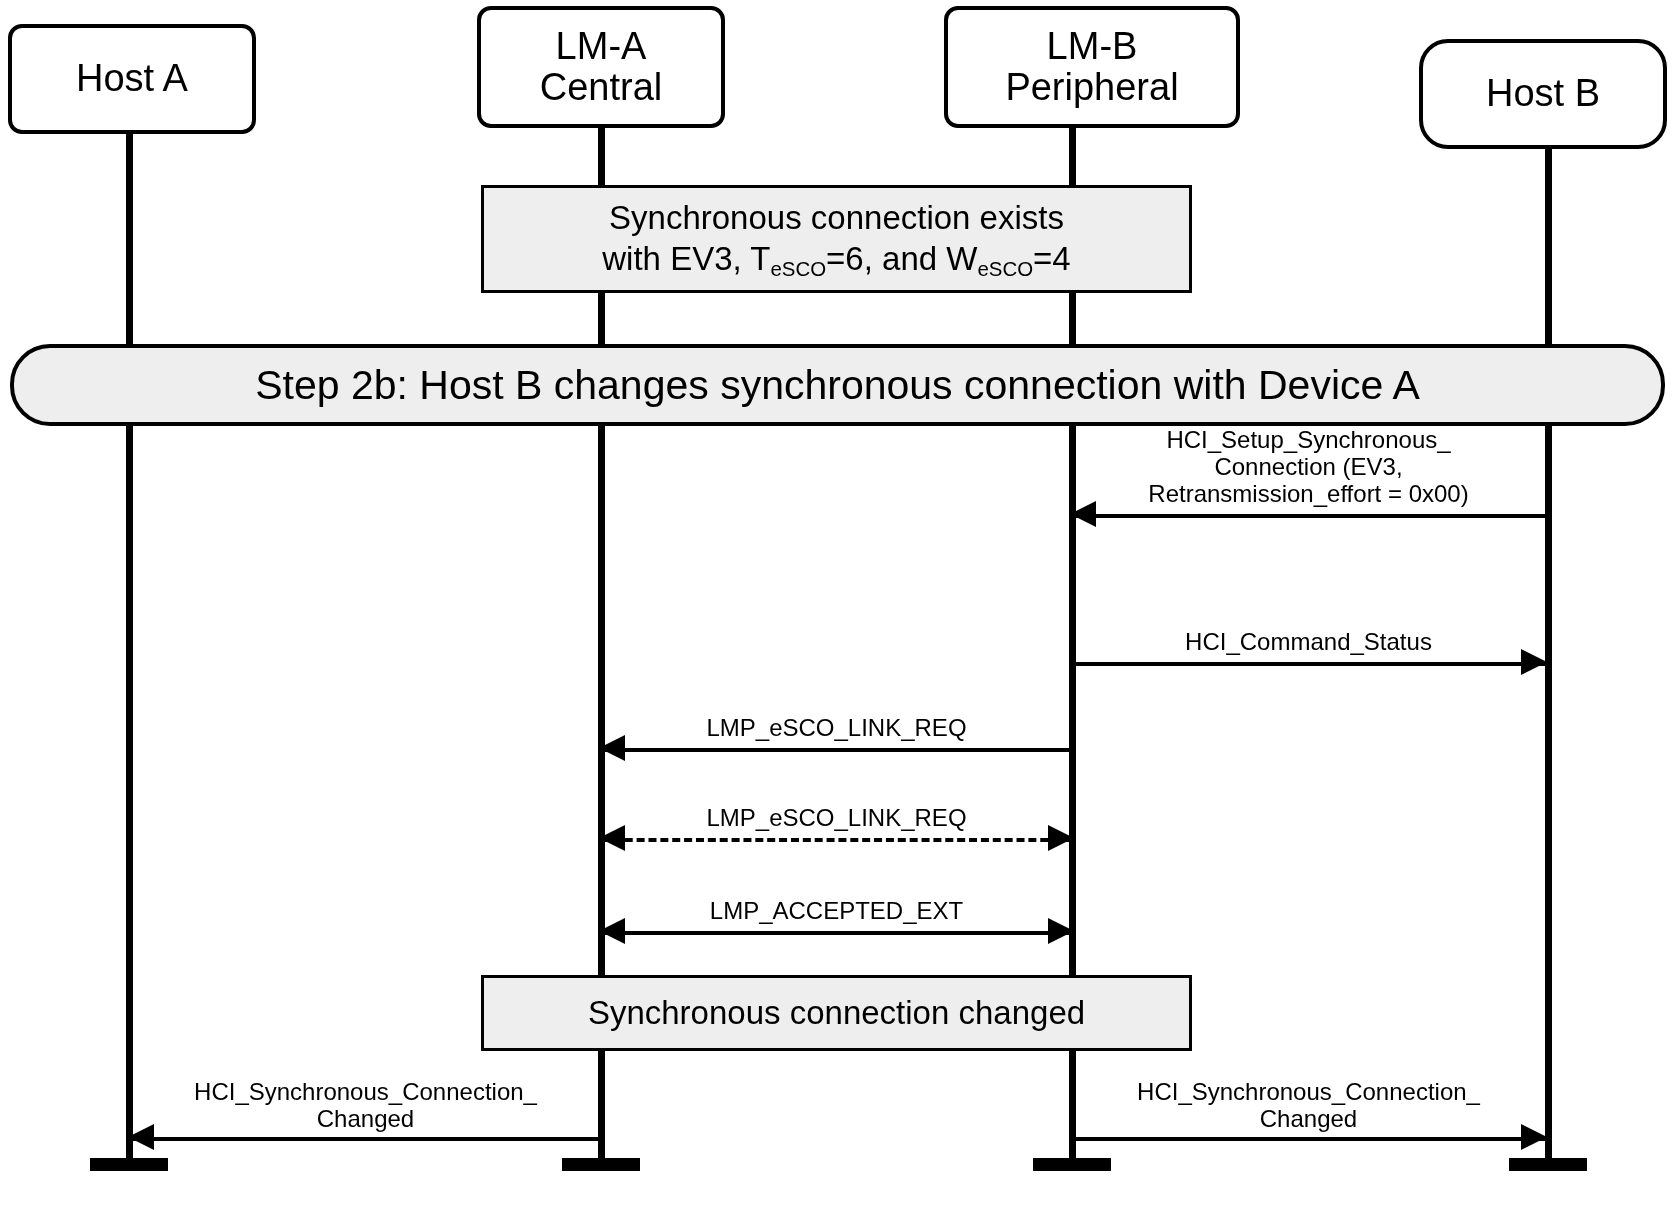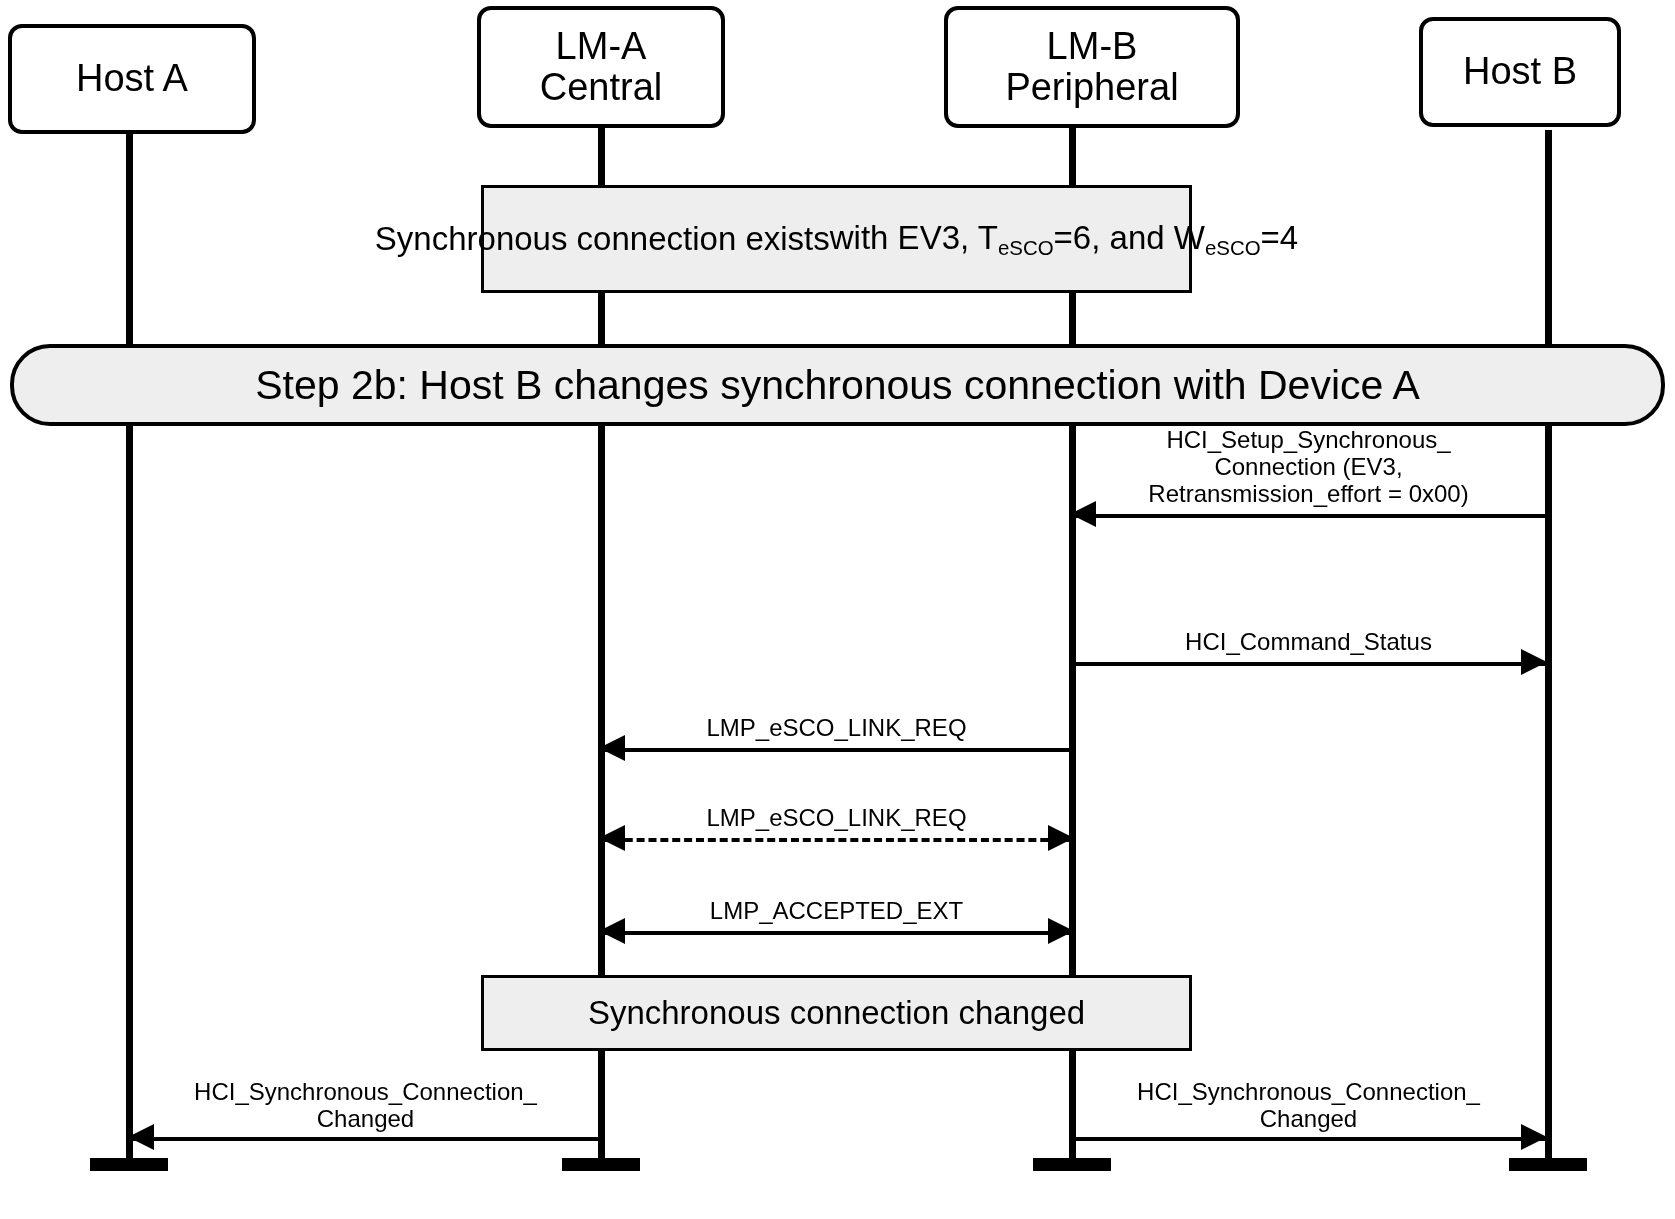--- a/index.html
+++ b/index.html
@@ -49,21 +49,21 @@
     background: #000;
   }
 
   
   .note {
     position: absolute;
     box-sizing: border-box;
     border: 3px solid #000;
     background: #eeeeee;
     display: flex;
-    flex-direction: row;
+    flex-direction: column;
     align-items: center;
     justify-content: center;
     font-size: 33px;
     line-height: 1.25;
     text-align: center;
   }
   .note .ln { display: block; white-space: nowrap; }
   sub { font-size: 0.62em; vertical-align: -0.28em; }
 
   
@@ -144,21 +144,21 @@
   <div class="actor" style="left:477px; top:6px; width:248px; height:122px;">
     <span class="ln">LM-A</span>
     <span class="ln">Central</span>
   </div>
 
   <div class="actor" style="left:944px; top:6px; width:296px; height:122px;">
     <span class="ln">LM-B</span>
     <span class="ln">Peripheral</span>
   </div>
 
-  <div class="actor" style="left:1419px; top:17px; width:202px; height:110px;">
+  <div class="actor" style="left:1419px; top:39px; width:248px; height:110px;border-radius:29px;">
     <span class="ln">Host B</span>
   </div>
 
   <div class="note" style="left:481px; top:185px; width:711px; height:108px;">
     <span class="ln">Synchronous connection exists</span>
     <span class="ln"><span>with EV3, T</span><sub>eSCO</sub><span>=6, and W</span><sub>eSCO</sub><span>=4</span></span>
   </div>
 
   <div class="banner" style="left:10px; top:344px; width:1655px; height:82px;">
     <span>Step 2b: Host B changes synchronous connection with Device A</span>

